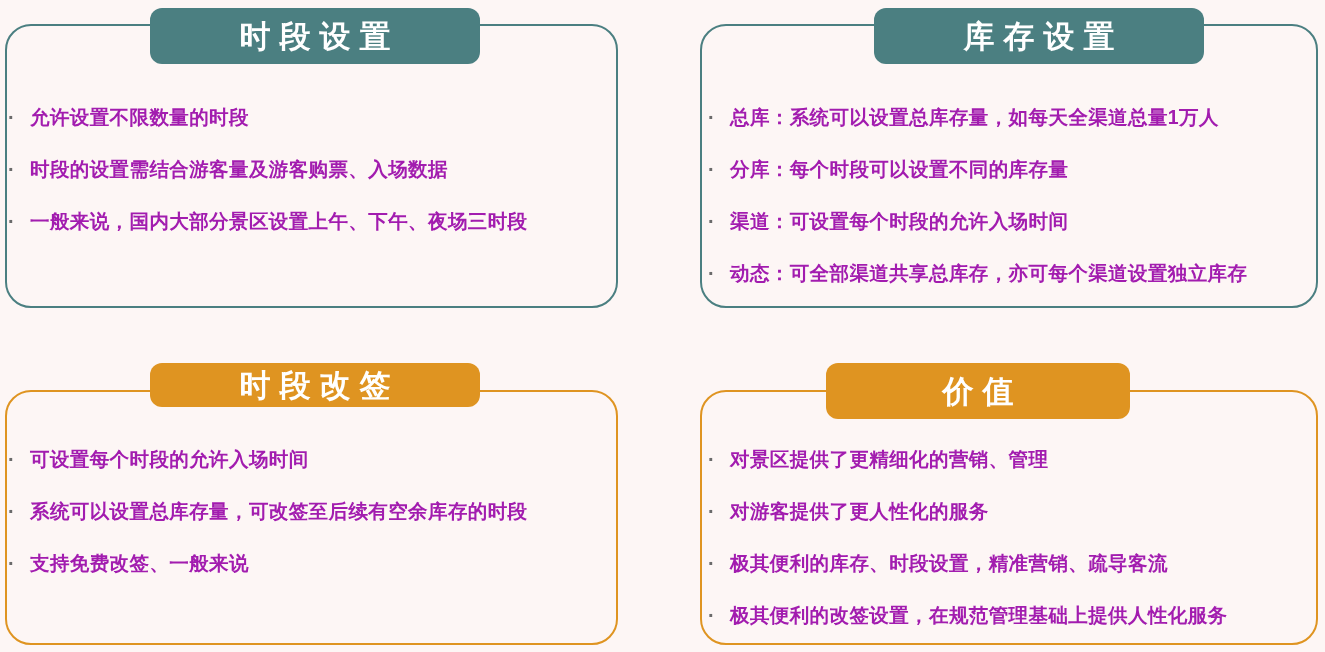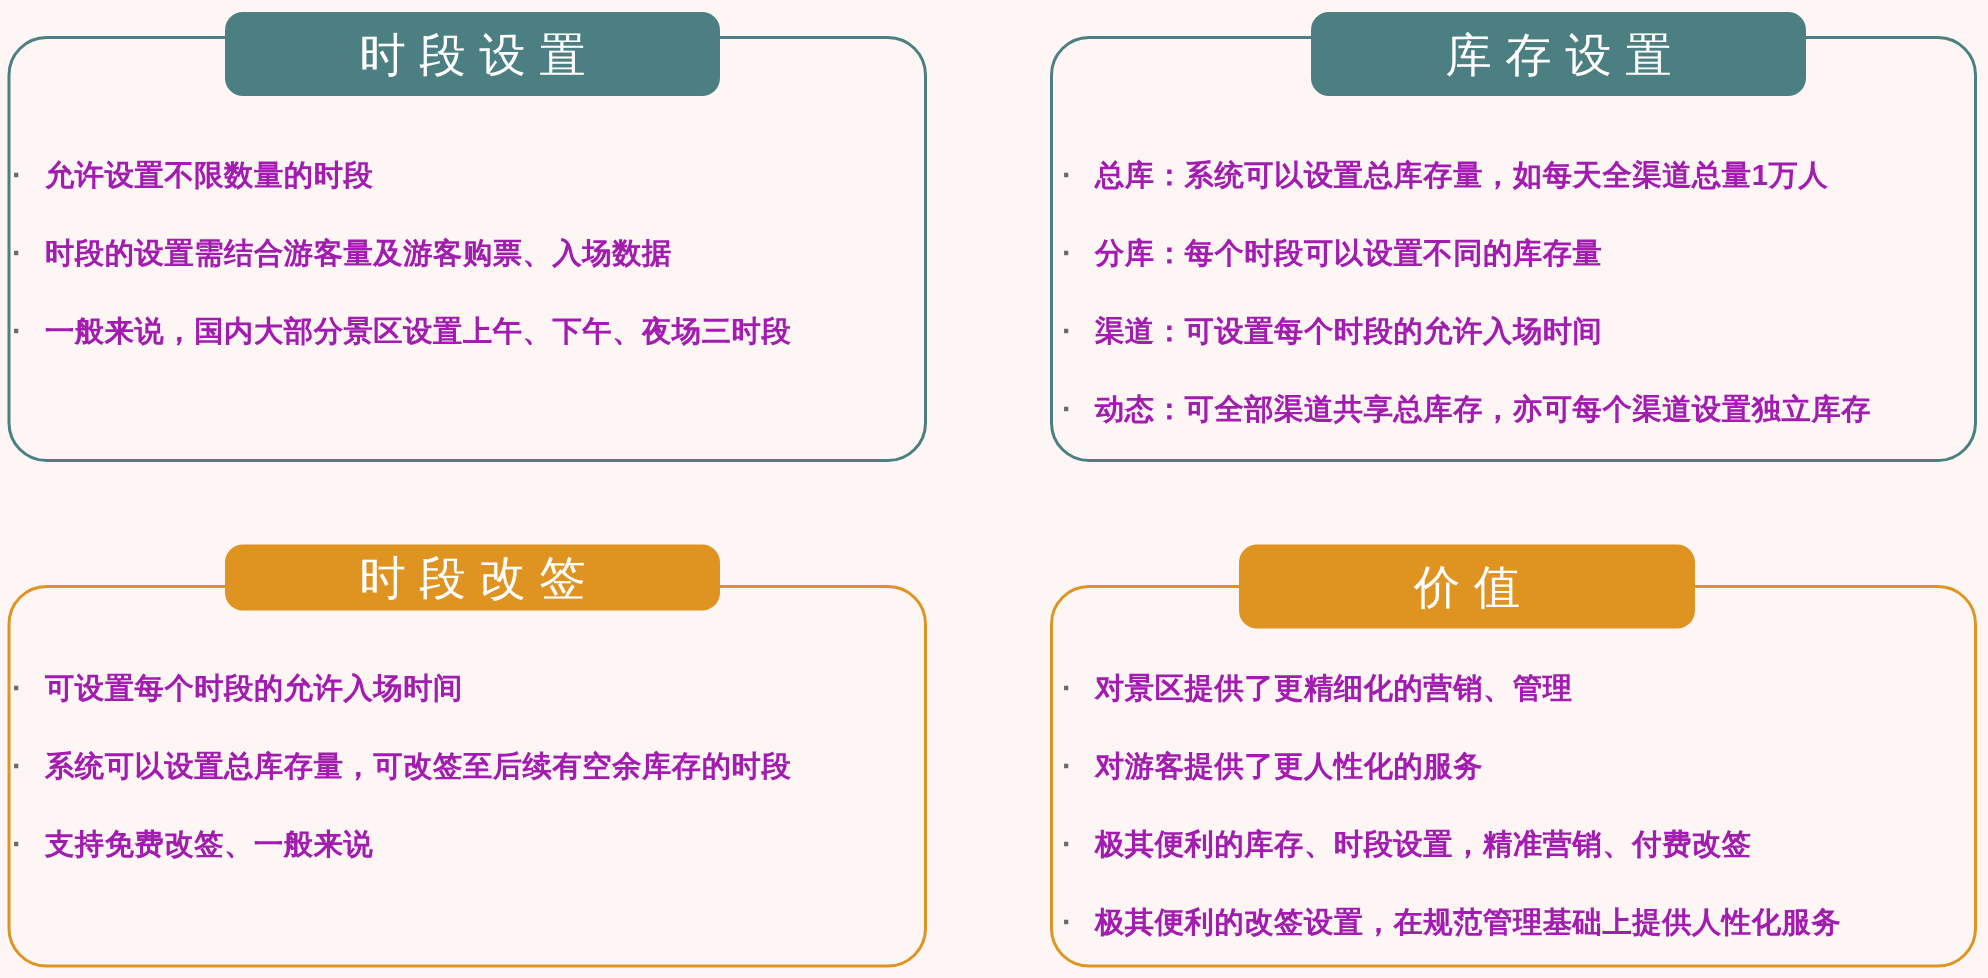--- a/index.html
+++ b/index.html
@@ -34,21 +34,21 @@
 
   
   .badge {
     position: absolute;
     box-sizing: border-box;
     border-radius: 12px;
     display: flex;
     align-items: center;
     justify-content: center;
     color: #ffffff;
-    font-weight: normal;
+    font-weight: bold;
     letter-spacing: 9px;
     text-indent: 9px;
     font-size: 31px;
     line-height: 1;
     z-index: 5;
     white-space: nowrap;
   }
   .badge.teal   { background: #4b7f81; }
   .badge.orange { background: #df9421; }
 
@@ -166,21 +166,21 @@
     <div class="bullet-row">
       <span class="bullet-dot">·</span>
       <span class="bullet-text">对景区提供了更精细化的营销、管理</span>
     </div>
     <div class="bullet-row">
       <span class="bullet-dot">·</span>
       <span class="bullet-text">对游客提供了更人性化的服务</span>
     </div>
     <div class="bullet-row">
       <span class="bullet-dot">·</span>
-      <span class="bullet-text">极其便利的库存、时段设置，精准营销、付费改签</span>
+      <span class="bullet-text">极其便利的库存、时段设置，精准营销、疏导客流</span>
     </div>
     <div class="bullet-row">
       <span class="bullet-dot">·</span>
       <span class="bullet-text">极其便利的改签设置，在规范管理基础上提供人性化服务</span>
     </div>
   </div>
 
 </div>
 
 </body></html>

